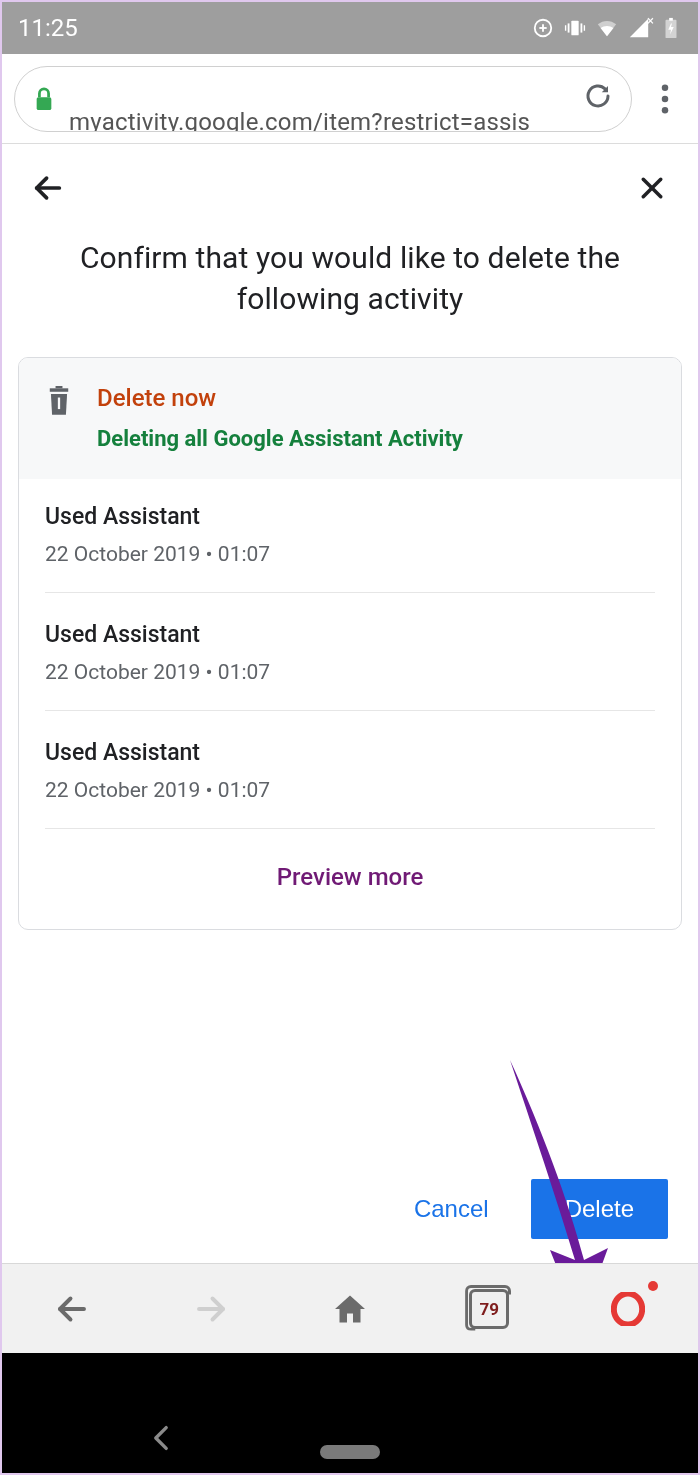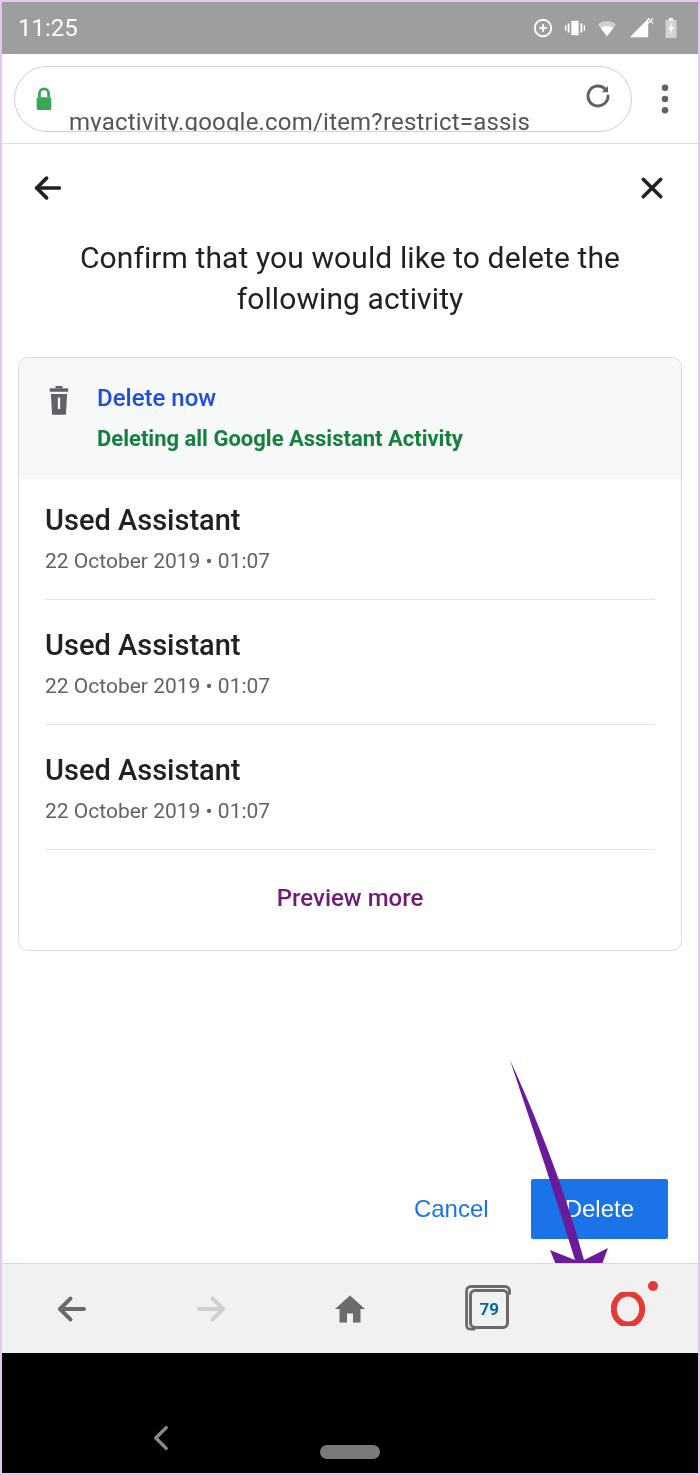--- a/index.html
+++ b/index.html
@@ -21,42 +21,42 @@
 
   
   .page { background:#fff; padding: 0; position: relative; height: calc(100% - 52px - 90px - 90px - 120px); overflow:hidden; }
   .page-header { display:flex; align-items:center; justify-content:space-between; padding: 22px 24px 0 24px; }
   .page-header .iconbtn { width:44px; height:44px; display:flex; align-items:center; justify-content:center; color:#202124; }
   .title { text-align:center; font-size: 30px; color:#202124; line-height:1.35; padding: 28px 40px 38px 40px; letter-spacing:0.1px; }
 
   .card { margin: 0 16px; border:1px solid #dadce0; border-radius:10px; overflow:hidden; }
   .card-header { background:#f7f8f9; padding: 26px 26px 28px 26px; display:flex; gap:24px; }
   .card-header .trash { color:#5f6368; padding-top:2px; }
-  .card-header .hdr-title { font-size:24px; color:#1d4ed8; font-weight:500; margin-bottom:14px; }
+  .card-header .hdr-title { font-size:24px; color:#c2410c; font-weight:500; margin-bottom:14px; }
   .card-header .hdr-sub { font-size:22px; color:#15803d;font-weight:bold; }
 
   .entry { padding: 24px 26px 22px 26px; }
-  .entry-title { font-size:29px; color:#202124; font-weight:500; margin-bottom:12px; }
+  .entry-title { font-size:23px; color:#202124; font-weight:500; margin-bottom:12px; }
   .entry-sub { font-size:21px; color:#5f6368; }
   .divider { height:1px; background:#e6e6e6; margin: 4px 26px; }
 
   .preview-more { text-align:center; color:#701a75; font-size:24px; font-weight:500; padding: 30px 0 38px 0; }
 
   .actions { position:absolute; right:30px; bottom:24px; display:flex; gap:34px; align-items:center; }
   .btn-text { color:#1a73e8; background:transparent; border:none; font-size:24px; font-weight:500; padding:14px 8px;margin-left:44px; }
   .btn-fill { color:#fff; background:#1a73e8; border:none; font-size:24px; font-weight:500; padding:16px 34px; border-radius:2px; }
 
   
   .arrow-wrap { position:absolute; left:478px; top:916px; pointer-events:none; }
 
   
   .opera-nav { height:90px; background:#f1f1f1; border-top:1px solid #d8d8d8; display:flex; align-items:center; justify-content:space-around; }
   .opera-nav .nv { color:#6b6b6b; display:flex; align-items:center; justify-content:center; width:56px; height:56px; position:relative; }
   .opera-nav .nv.disabled { color:#bfbfbf; }
-  .tab-count { border:3px solid #6b6b6b; border-radius:6px; width:40px; height:40px; display:flex; align-items:center; justify-content:center; font-size:17px; color:#0369a1; position:relative; font-weight:700; }
+  .tab-count { border:3px solid #6b6b6b; border-radius:6px; width:40px; height:40px; display:flex; align-items:center; justify-content:center; font-size:17px; color:#7f1d1d; position:relative; font-weight:700; }
   .tab-count::before { content:""; position:absolute; width:40px; height:40px; border:3px solid #6b6b6b; border-radius:6px; top:-7px; left:-7px; clip-path: polygon(0 0, 100% 0, 100% 22%, 22% 22%, 22% 100%, 0 100%); }
   .opera-logo { position:relative; }
   .opera-logo .dot { position:absolute; top:0; right:-2px; width:10px; height:10px; background:#e53935; border-radius:50%; }
 
   
   .sysnav { height:120px; background:#000; display:flex; align-items:flex-end; justify-content:center; position:relative; padding-bottom:14px; }
   .sysnav .pill { width:60px; height:14px; background:#7a7a7a; border-radius:8px; }
   .sysnav .back { position:absolute; left:150px; bottom:18px; color:#7a7a7a; }
 </style>
 </head>

